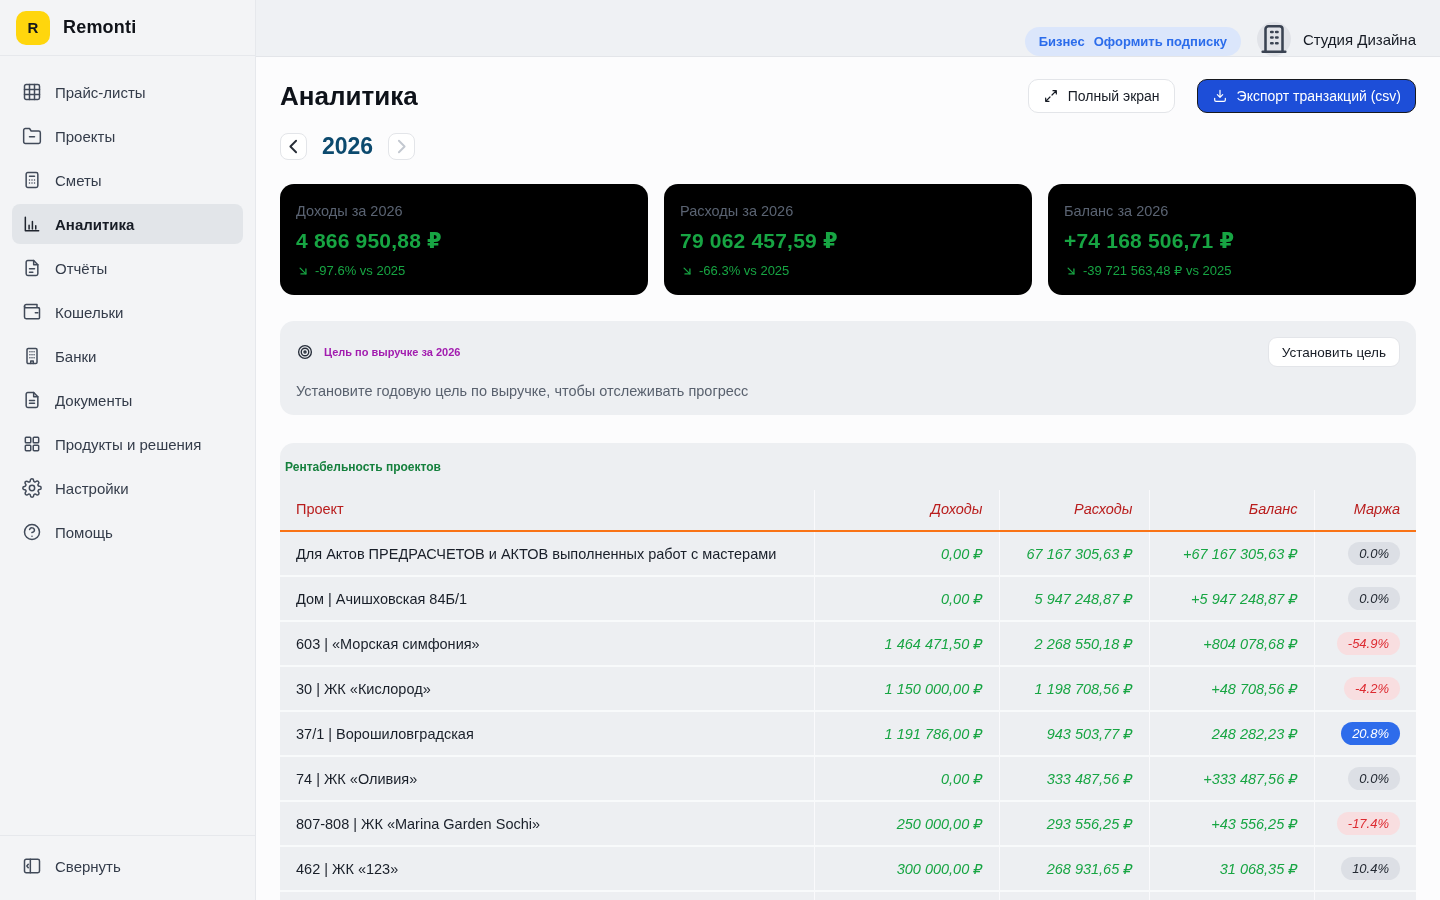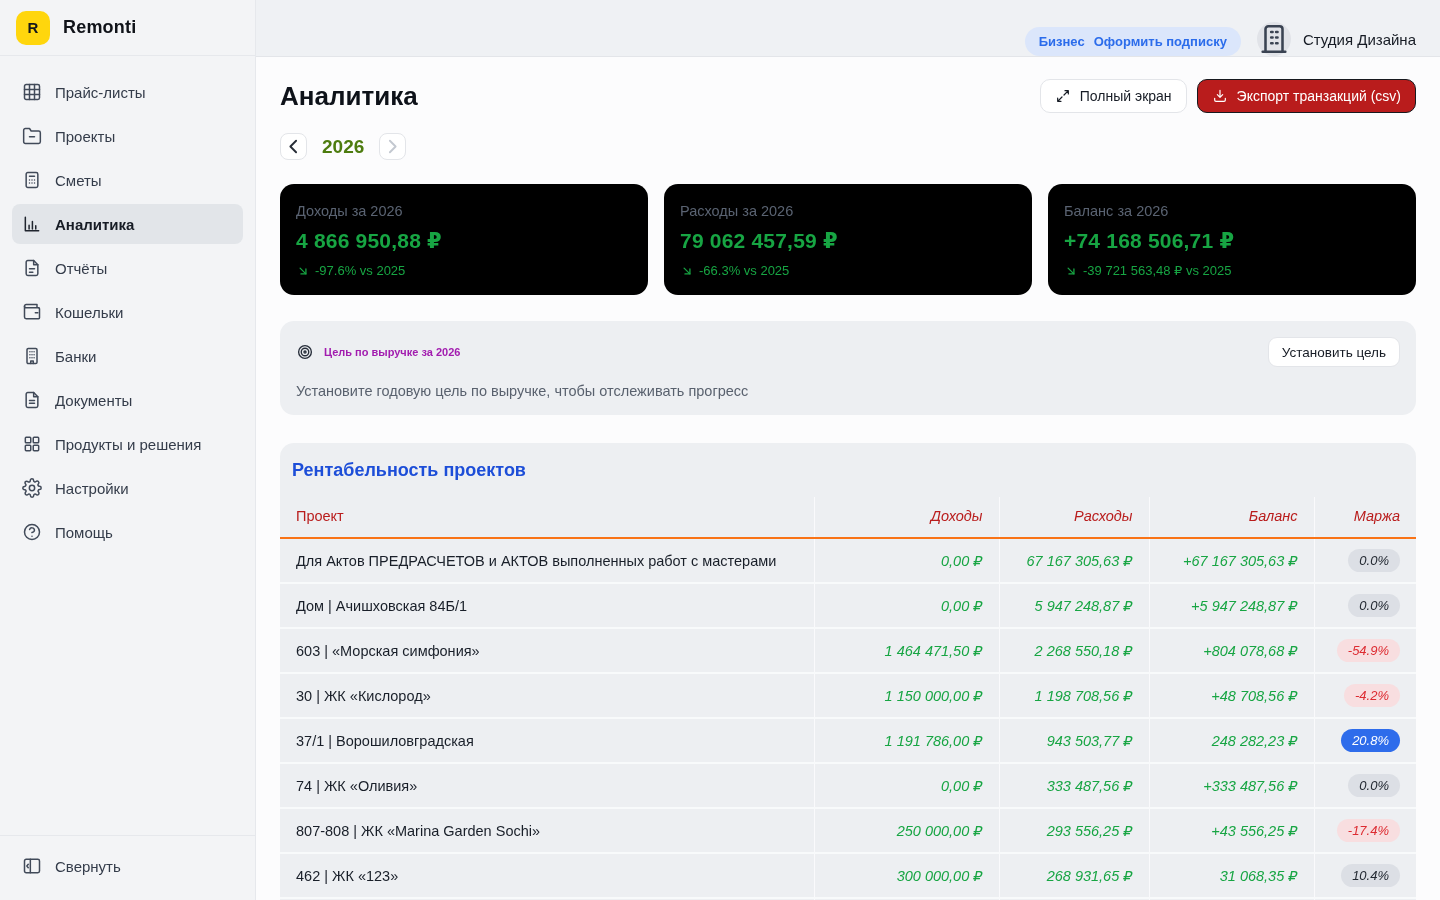--- a/index.html
+++ b/index.html
@@ -31,44 +31,44 @@
   .avatar { width:34px; height:34px; border-radius:50%; background:#e1e3e8; display:flex; align-items:center; justify-content:center; color:#3a4352; }
   .account-name { font-size:15px; color:#161b24; }
 
   
   .content { padding:22px 24px 0; }
   .page-head { display:flex; justify-content:space-between; align-items:center; }
   .page-title { font-size:26px; font-weight:700; color:#0e1219; }
   .actions { display:flex; gap:10px; }
   .btn { height:34px; display:inline-flex; align-items:center; gap:9px; padding:0 14px; border-radius:10px; font-size:14px; font-weight:500; border:1px solid #e3e5e9; background:#fff; color:#171c25; cursor:pointer; white-space:nowrap; }
   .btn .icon { width:16px; height:16px; }
-  .btn.dark { background:#b91c1c; border-color:#17191e; color:#fff; }
+  .btn.dark { background:#1d4ed8; border-color:#17191e; color:#fff;margin-left:12px; }
 
   .year-nav { margin:20px 0 24px; display:flex; align-items:center; gap:15px; }
   .year-btn { width:27px; height:27px; border-radius:8px; border:1px solid #e3e5e9; background:#fff; display:flex; align-items:center; justify-content:center; cursor:pointer; color:#272d37; }
   .year-btn.next { color:#c3c8d0; }
-  .year-label { font-size:19px; font-weight:700; color:#4d7c0f; }
+  .year-label { font-size:23px; font-weight:700; color:#0c4a6e; }
 
   .stats { display:grid; grid-template-columns:1fr 1fr 1fr; gap:16px; }
   .stat-card { background:#000000; border-radius:14px; padding:19px 16px 17px; }
   .stat-label { font-size:14.5px; color:#5a6372; margin-bottom:10px; }
   .stat-value { font-size:21px; font-weight:700; color:#17a543; margin-bottom:10px; letter-spacing:.2px; }
   .stat-change { font-size:13px; color:#17a543; display:flex; align-items:center; gap:5px; }
   .stat-change .icon { width:14px; height:14px; }
 
   .goal-card { margin-top:26px; background:#edeff2; border-radius:14px; padding:16px; }
   .goal-head { display:flex; justify-content:space-between; align-items:center; }
   .goal-title-wrap { display:flex; align-items:center; gap:10px; color:#272e3a; }
   .goal-title-wrap .icon { width:18px; height:18px; }
   .goal-title { font-size:11px; font-weight:700; color:#a21caf; }
   .btn.small { height:30px; font-size:13.5px; border-radius:9px; padding:0 13px; }
   .goal-desc { margin-top:16px; font-size:14.5px; color:#59616e; }
 
   .table-card { margin-top:28px; background:#edeff2; border-radius:14px 14px 0 0; padding-top:17px; }
-  .table-title { padding:0 12px 16px; font-size:18px; font-weight:700; color:#1d4ed8; }
+  .table-title { padding:0 5px 16px; font-size:12px; font-weight:700; color:#15803d; }
   table { width:100%; border-collapse:collapse; font-size:14.5px; table-layout:fixed; }
   thead th { font-weight:400; color:#b91c1c; text-align:right; padding:11px 16px 13px; border-bottom:2px solid #f97316; }
   thead th.col-project { text-align:left; }
   tbody td { padding:10px 16px; border-bottom:2px solid #f8fafb; height:40px; }
   thead th + th, tbody td + td { border-left:1px solid rgba(252,253,254,.8);font-style:italic; }
   td.project { color:#191f29; overflow:hidden; white-space:nowrap; text-overflow:ellipsis; }
   td.money { color:#17a543; text-align:right; white-space:nowrap; }
   td.margin { text-align:right; }
   .badge { display:inline-block; padding:4px 11px; border-radius:999px; font-size:13px; font-weight:500; }
   .badge.neutral { background:#dcdfe5; color:#232932; }

